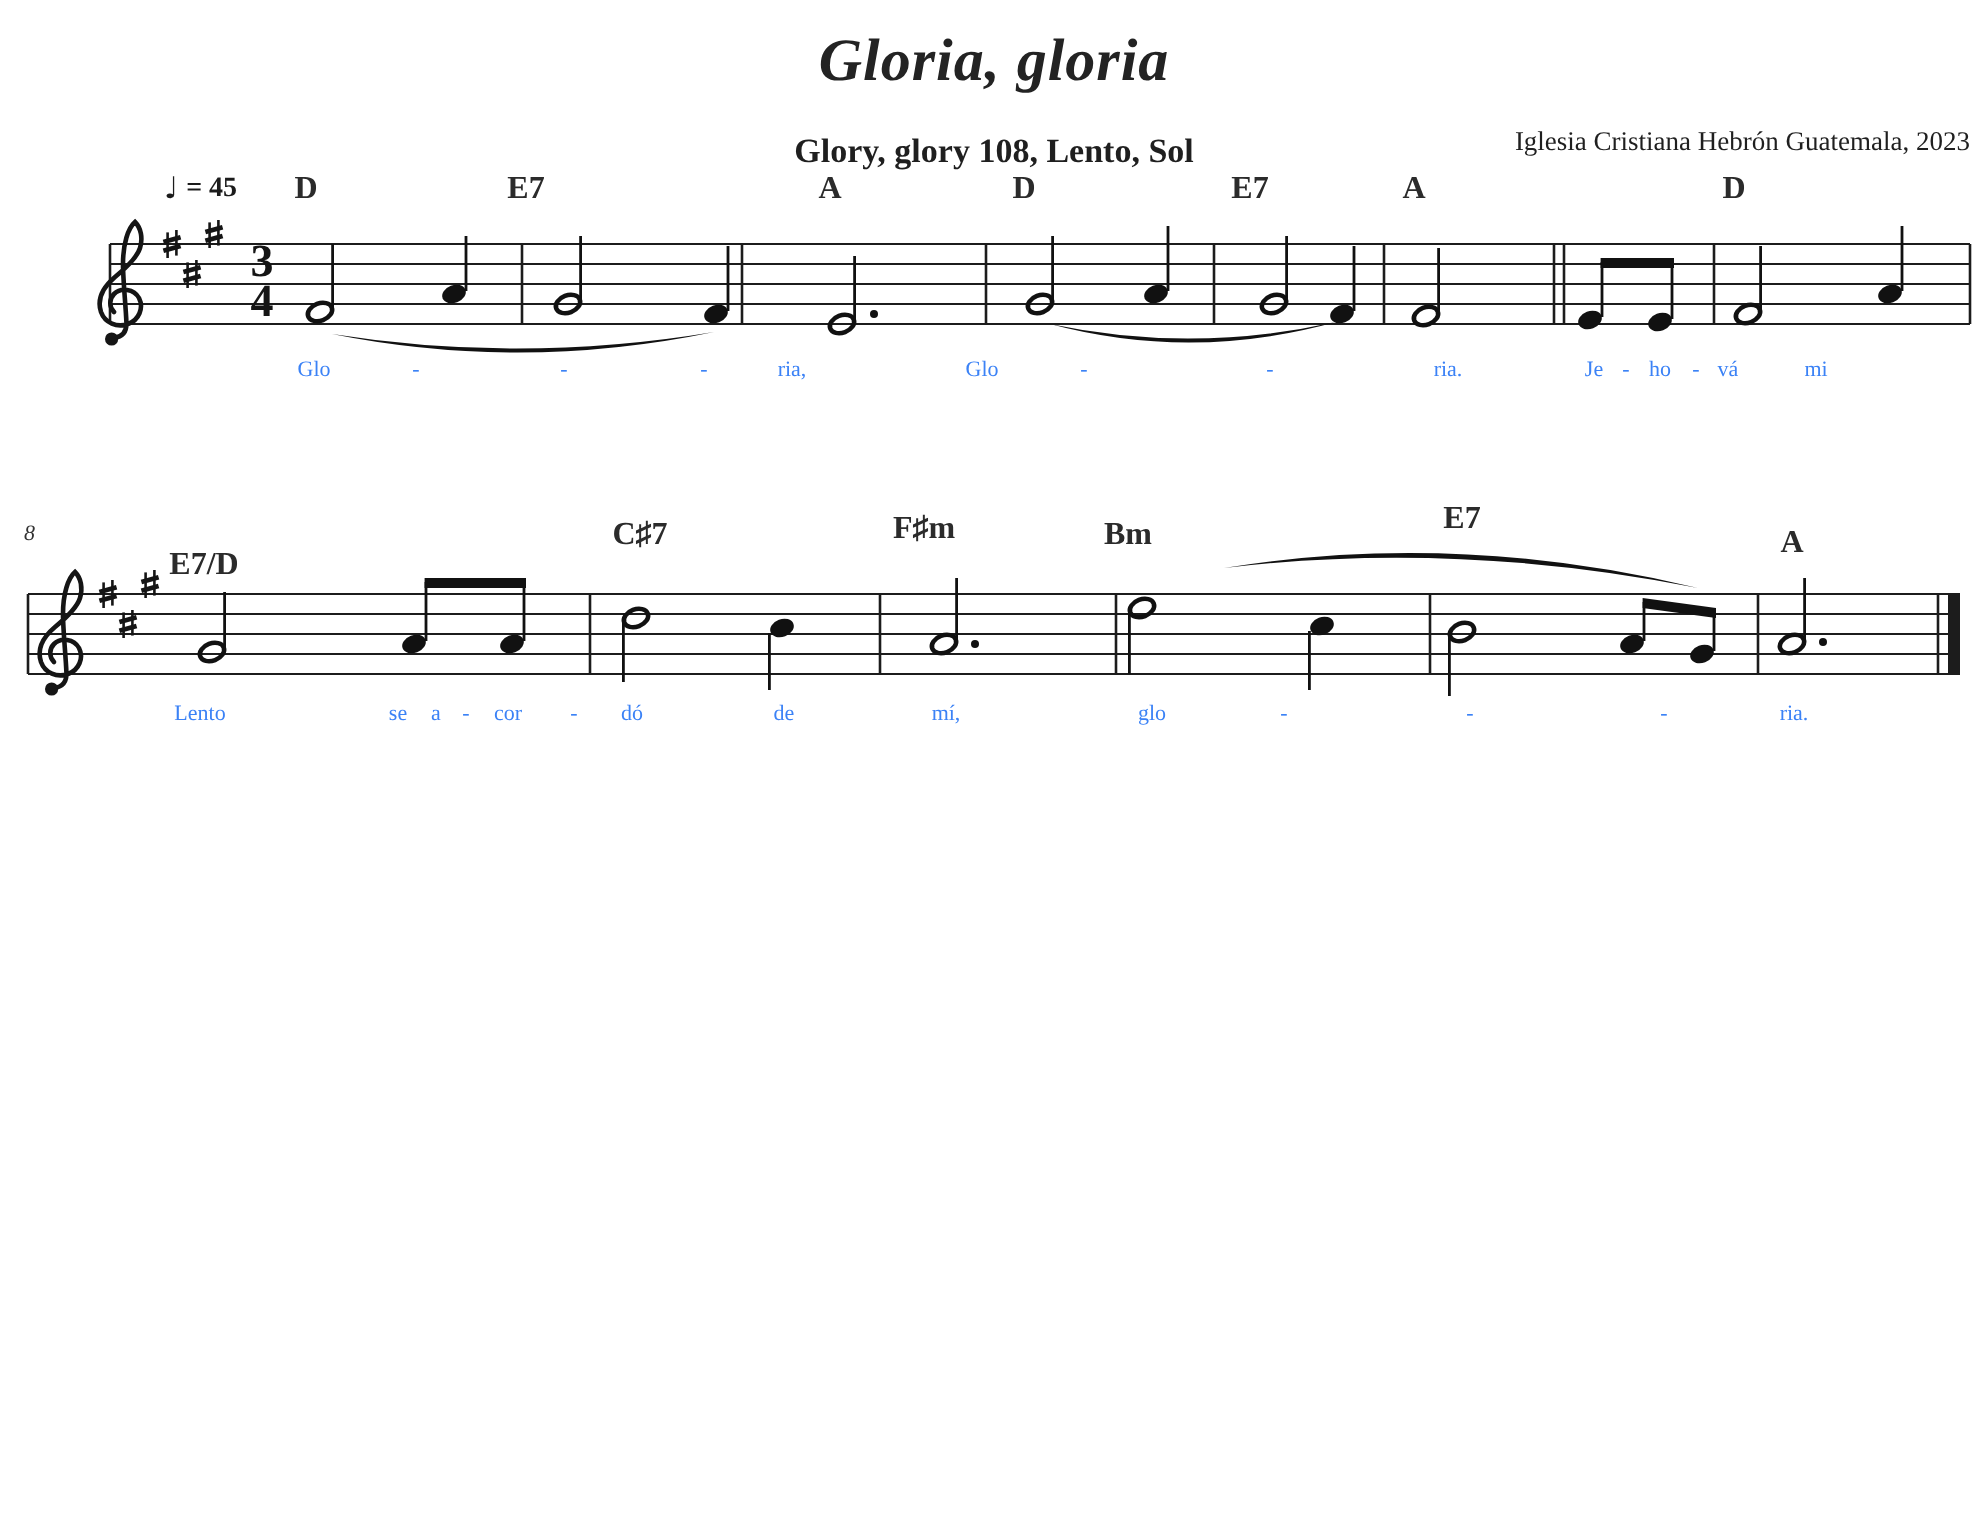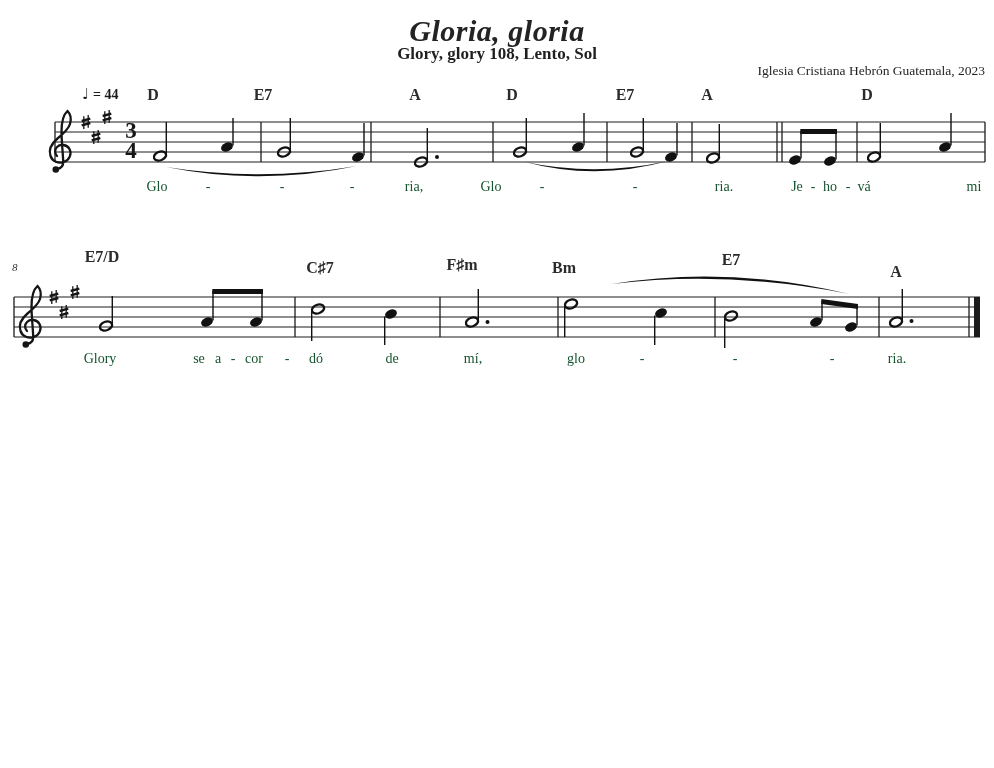--- a/index.html
+++ b/index.html
@@ -6,39 +6,39 @@
   body{
     width:994px;height:768px;background:#ffffff;position:relative;overflow:hidden;
     font-family:"Liberation Serif","DejaVu Serif",serif;color:#1f1f1f;
   }
   .abs{position:absolute;}
   .title{
     left:0;top:14px;width:994px;text-align:center;
     font-size:30px;font-weight:bold;font-style:italic;letter-spacing:.5px;color:#232323;
   }
   .subtitle{
-    left:0;top:44px;width:994px;text-align:center;
+    left:0;top:66px;width:994px;text-align:center;
     font-size:17px;font-weight:bold;color:#1f1f1f;
   }
   .attribution{
     right:9px;top:63px;width:600px;text-align:right;
     font-size:13.5px;color:#1f1f1f;
   }
   .tempo{
     left:82px;top:87px;font-size:14px;font-weight:bold;color:#1b1b1b;
     display:flex;align-items:flex-start;gap:4px;
   }
   .tempo .glyph{font-family:"DejaVu Sans",sans-serif;font-size:15px;line-height:14px;}
   .chord{
     top:86px;transform:translateX(-50%);
     font-size:16px;font-weight:bold;color:#2b2b2b;white-space:nowrap;
   }
   .lyr{
     transform:translateX(-50%);
-    font-size:14px;color:#14532d;white-space:nowrap;
+    font-size:11px;color:#3b82f6;white-space:nowrap;
   }
   .lyr.r1{top:179px;}
   .lyr.r2{top:351px;}
   .tsig{
     width:26px;text-align:center;font-size:23px;line-height:21px;font-weight:bold;color:#151515;
   }
   .mnum{
     left:12px;top:261px;font-size:11px;font-style:italic;color:#333;
   }
   svg{position:absolute;left:0;top:0;}
@@ -195,60 +195,60 @@
     <path d="M 612,284 Q 728,265 849,294 Q 728,270 612,284 Z" fill="#111"></path>
   </g>
 </svg>
 
 <div class="abs title">Gloria, gloria</div>
 <div class="abs subtitle">Glory, glory 108, Lento, Sol</div>
 <div class="abs attribution">Iglesia Cristiana Hebrón Guatemala, 2023</div>
 
 <div class="abs tempo">
   <span class="glyph">♩</span>
-  <span>= 44</span>
+  <span>= 45</span>
 </div>
 
 <div class="abs tsig" style="left:118px;top:119.5px;">3</div>
 <div class="abs tsig" style="left:118px;top:140px;">4</div>
 
 <div class="abs mnum">8</div>
 
 <div class="abs chord" style="left:153px">D</div>
 <div class="abs chord" style="left:263px">E7</div>
 <div class="abs chord" style="left:415px">A</div>
 <div class="abs chord" style="left:512px">D</div>
 <div class="abs chord" style="left:625px">E7</div>
 <div class="abs chord" style="left:707px">A</div>
 <div class="abs chord" style="left:867px">D</div>
 
-<div class="abs chord" style="left:102px;top:248px">E7/D</div>
+<div class="abs chord" style="left:102px;top:274px">E7/D</div>
 <div class="abs chord" style="left:320px;top:259px">C♯7</div>
 <div class="abs chord" style="left:462px;top:256px">F♯m</div>
 <div class="abs chord" style="left:564px;top:259px">Bm</div>
 <div class="abs chord" style="left:731px;top:251px">E7</div>
 <div class="abs chord" style="left:896px;top:263px">A</div>
 
 <div class="abs lyr r1" style="left:157px">Glo</div>
 <div class="abs lyr r1" style="left:208px">-</div>
 <div class="abs lyr r1" style="left:282px">-</div>
 <div class="abs lyr r1" style="left:352px">-</div>
-<div class="abs lyr r1" style="left:414px">ria,</div>
+<div class="abs lyr r1" style="left:396px">ria,</div>
 <div class="abs lyr r1" style="left:491px">Glo</div>
 <div class="abs lyr r1" style="left:542px">-</div>
 <div class="abs lyr r1" style="left:635px">-</div>
 <div class="abs lyr r1" style="left:724px">ria.</div>
 <div class="abs lyr r1" style="left:797px">Je</div>
 <div class="abs lyr r1" style="left:813px">-</div>
 <div class="abs lyr r1" style="left:830px">ho</div>
 <div class="abs lyr r1" style="left:848px">-</div>
 <div class="abs lyr r1" style="left:864px">vá</div>
-<div class="abs lyr r1" style="left:974px">mi</div>
-
-<div class="abs lyr r2" style="left:100px">Glory</div>
+<div class="abs lyr r1" style="left:908px">mi</div>
+
+<div class="abs lyr r2" style="left:100px">Lento</div>
 <div class="abs lyr r2" style="left:199px">se</div>
 <div class="abs lyr r2" style="left:218px">a</div>
 <div class="abs lyr r2" style="left:233px">-</div>
 <div class="abs lyr r2" style="left:254px">cor</div>
 <div class="abs lyr r2" style="left:287px">-</div>
 <div class="abs lyr r2" style="left:316px">dó</div>
 <div class="abs lyr r2" style="left:392px">de</div>
 <div class="abs lyr r2" style="left:473px">mí,</div>
 <div class="abs lyr r2" style="left:576px">glo</div>
 <div class="abs lyr r2" style="left:642px">-</div>

